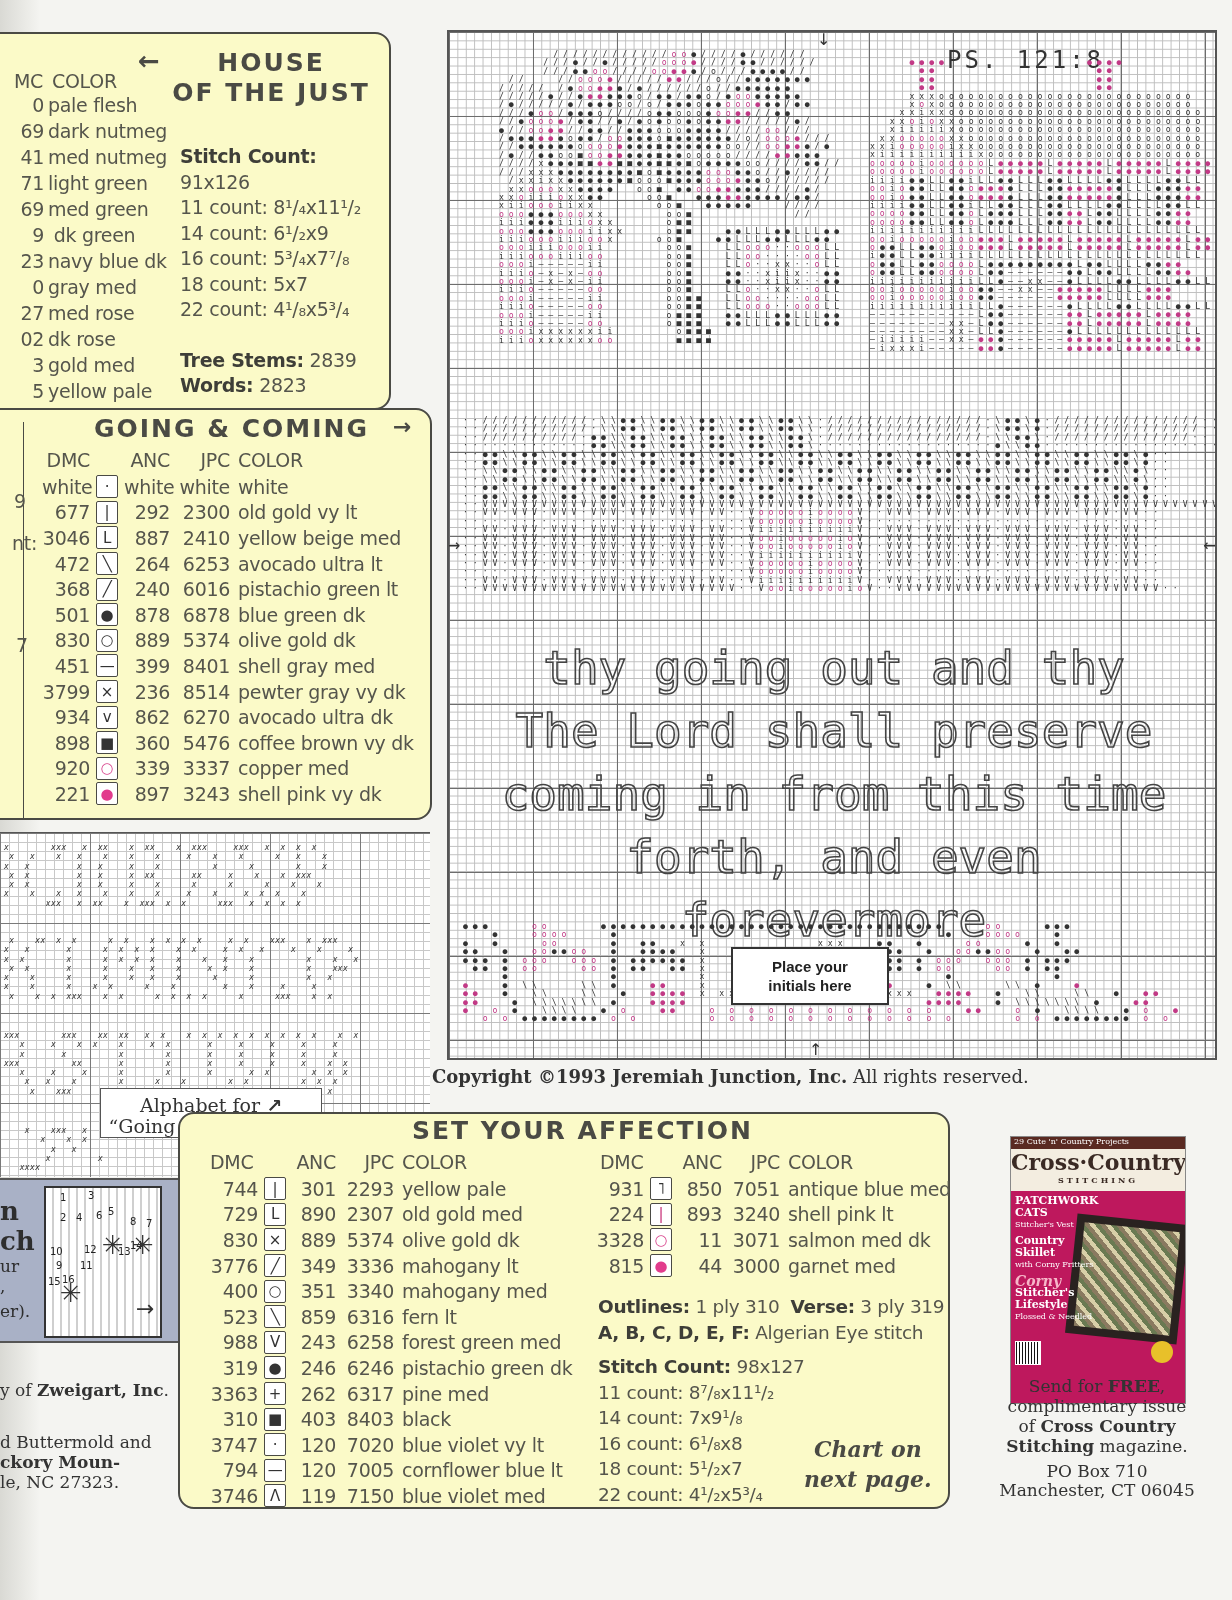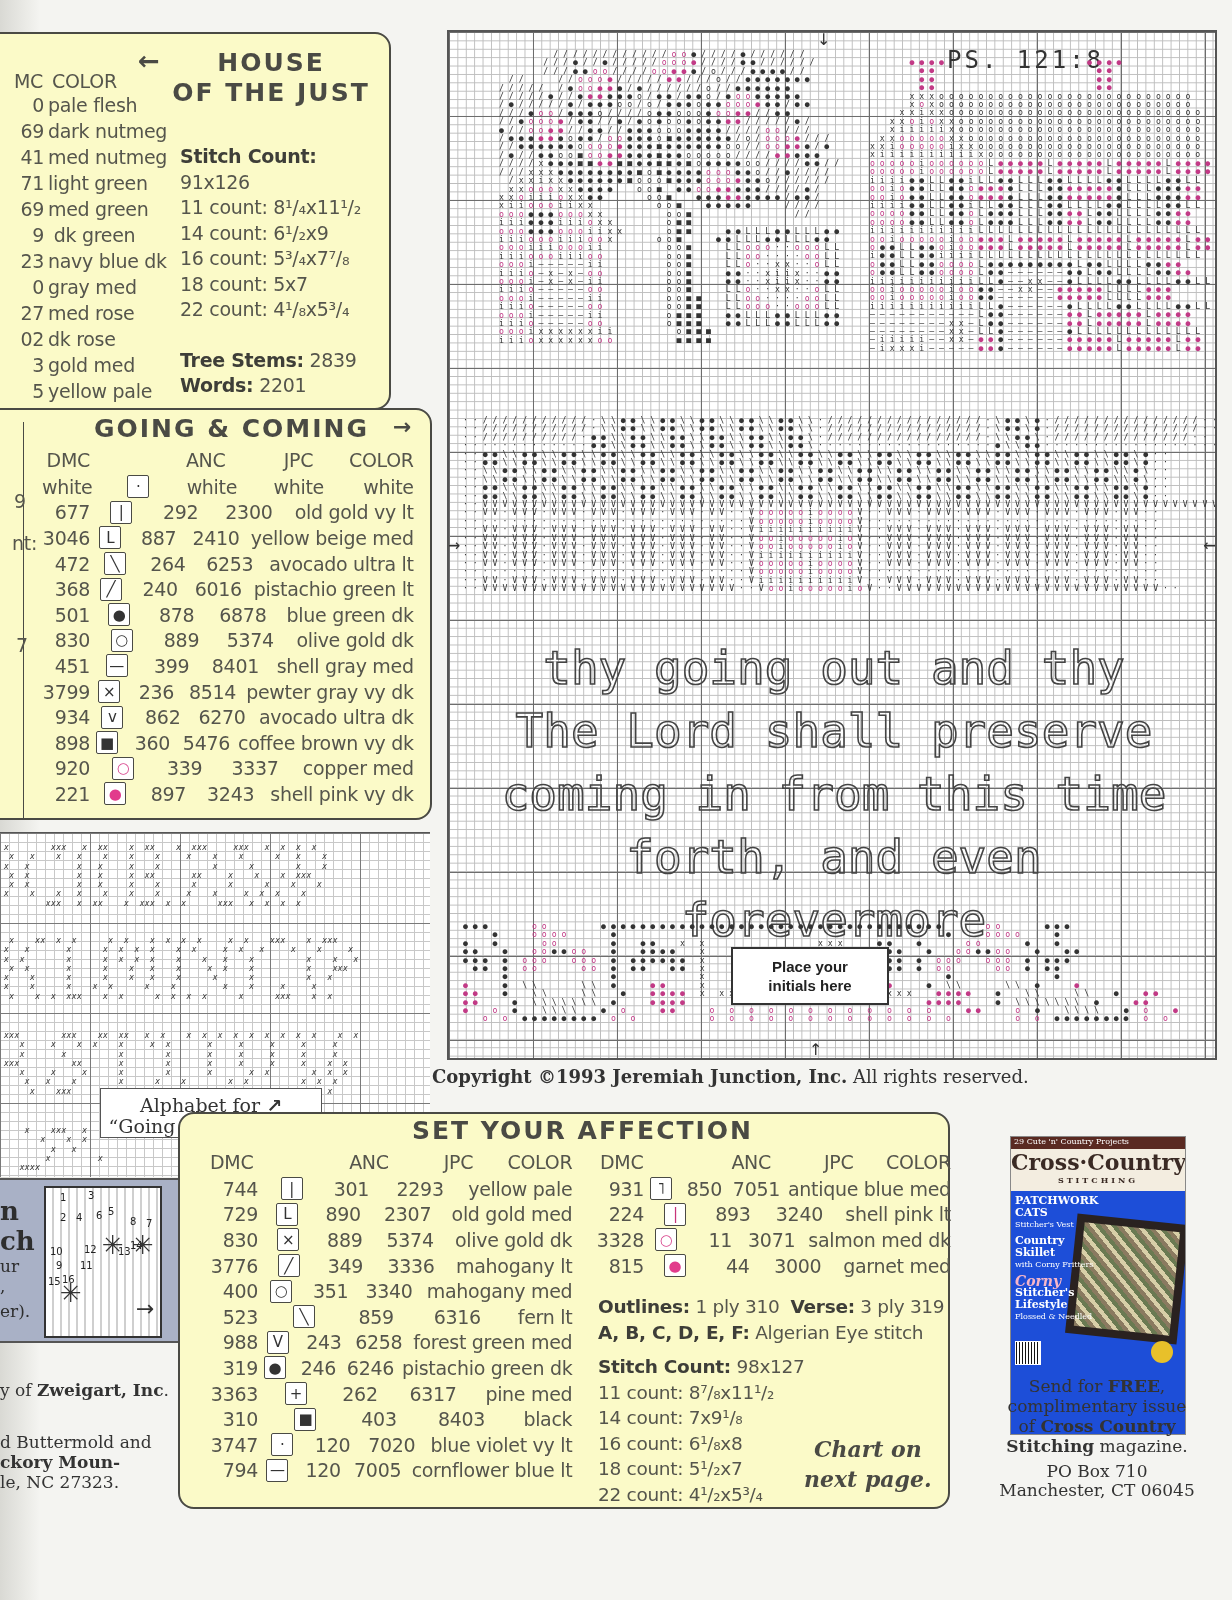--- a/index.html
+++ b/index.html
@@ -26,21 +26,21 @@
   #house .row .dmc { width: 36px; text-align: right; padding-right: 4px; overflow: hidden; direction: rtl; }
   #house .row .color { width: 130px; padding-left: 0; }
   #house .stats { position: absolute; left: 168px; top: 110px; font-size: 19px; line-height: 25.5px; }
 
   
   #going { left: -4px; top: 408px; width: 436px; height: 412px; }
   #going .inner-frame { position: absolute; left: 0; top: 12px; width: 26px; height: 396px; border-right: 1px solid #4a4a44; }
   #going .title { position: absolute; left: 96px; top: 4px; font-size: 25px; }
   #going .arrow { position: absolute; left: 395px; top: 4px; font-size: 22px; }
   .key-table { position: absolute; }
-  .key-table .hdr, .key-table .krow { display: flex; align-items: center; font-size: 19px; justify-content: space-between; }
+  .key-table .hdr, .key-table .krow { display: flex; align-items: center; font-size: 19px; }
   .key-table .hdr { height: 28px; }
   .key-table .krow { height: 25.6px; }
   .key-table .c-dmc { text-align: right; }
   .key-table .c-sym { width: 22px; height: 23px; border: 1.5px solid #4a4a44; border-radius: 2px; background: #fff;
     display: flex; align-items: center; justify-content: center; font-size: 15px; color: #333; margin: 0 6px; }
   .key-table .c-anc, .key-table .c-jpc { text-align: right; }
   .key-table .c-color { padding-left: 8px; white-space: nowrap; }
   #going .key-table { left: 30px; top: 36px; }
   #going .c-dmc { width: 48px; }
   #going .c-anc { width: 46px; }
@@ -100,21 +100,21 @@
   #affection .k1 .c-jpc { width: 58px; }
   #affection .k2 { left: 396px; top: 34px; }
   #affection .k2 .c-dmc { width: 54px; }
   #affection .k2 .c-anc { width: 44px; }
   #affection .k2 .c-jpc { width: 58px; }
   #affection .notes { position: absolute; left: 404px; top: 180px; font-size: 18.5px; line-height: 25.5px; }
   #affection .notes .gap { height: 9px; }
   #affection .chart-on { position: absolute; left: 624px; top: 320px; font-family: "DejaVu Serif", serif; font-weight: bold; font-style: italic; font-size: 22px; line-height: 30px; color: #4a4a44; text-align: center; }
 
   
-  #magazine { position: absolute; left: 1010px; top: 1136px; width: 176px; height: 299px; background: #1d4ed8; border: 1.5px solid #888; overflow: hidden; }
+  #magazine { position: absolute; left: 1010px; top: 1136px; width: 176px; height: 268px; background: #be185d; border: 1.5px solid #888; overflow: hidden; }
   #magazine .banner { position: absolute; left: 0; top: 0; width: 100%; height: 12px; background: #5a2a22; color: #fff; font-size: 8px; padding-left: 3px; font-family: "DejaVu Serif", serif; }
   #magazine .logo { position: absolute; left: 0; top: 12px; width: 100%; height: 42px; background: #f3ede0; color: #3a2a24; text-align: center;
     font-family: "DejaVu Serif", serif; font-weight: bold; font-size: 22px; line-height: 26px; }
   #magazine .logo small { display: block; font-size: 8px; letter-spacing: 3px; line-height: 10px; }
   #magazine .cover-text { position: absolute; left: 4px; top: 58px; color: #fff; font-family: "DejaVu Serif", serif; font-weight: bold; font-size: 11px; line-height: 12px; width: 80px; }
   #magazine .cover-text div.sub { font-size: 8px; font-weight: normal; margin-bottom: 4px; }
   #magazine .frame { position: absolute; left: 60px; top: 82px; width: 112px; height: 120px; background: #2a2220; transform: rotate(6deg); }
   #magazine .frame::after { content: ""; position: absolute; left: 8px; top: 8px; right: 8px; bottom: 8px;
     background: repeating-linear-gradient(45deg, #8a7a60 0 4px, #d8cfa8 4px 8px, #6a7a52 8px 12px); }
   #magazine .barcode { position: absolute; left: 4px; top: 204px; width: 26px; height: 24px; background: repeating-linear-gradient(90deg, #111 0 1px, #fff 1px 3px); border: 1px solid #fff; }
@@ -188,21 +188,21 @@
   </div>
   <div class="stats hand">
     <div><span class="bold">Stitch Count:</span><span> 91x126</span></div>
     <div>11 count: 8¹/₄x11¹/₂</div>
     <div>14 count: 6¹/₂x9</div>
     <div>16 count: 5³/₄x7⁷/₈</div>
     <div>18 count: 5x7</div>
     <div>22 count: 4¹/₈x5³/₄</div>
     <div style="height:25px"></div>
     <div><span class="bold">Tree Stems:</span><span> 2839</span></div>
-    <div><span class="bold">Words:</span><span> 2201</span></div>
+    <div><span class="bold">Words:</span><span> 2823</span></div>
   </div>
 </div>
 
 <div class="panel" id="going">
   <div class="inner-frame">
     <span class="hand" style="position:absolute;left:2px;top:68px;font-size:19px">9</span>
     <span class="hand" style="position:absolute;left:0px;top:110px;font-size:19px">nt:</span>
     <span class="hand" style="position:absolute;left:4px;top:212px;font-size:19px">7</span>
   </div>
   <span class="title heading">GOING &amp; COMING</span>
@@ -601,20 +601,27 @@
           <span class="c-jpc">7020</span>
           <span class="c-color">blue violet vy lt</span>
         </div>
         <div class="krow">
           <span class="c-dmc">794</span>
           <span class="c-sym" style="color: rgb(51, 51, 51);">—</span>
           <span class="c-anc">120</span>
           <span class="c-jpc">7005</span>
           <span class="c-color">cornflower blue lt</span>
         </div>
+        <div class="krow">
+          <span class="c-dmc">3746</span>
+          <span class="c-sym" style="color: rgb(51, 51, 51);">Λ</span>
+          <span class="c-anc">119</span>
+          <span class="c-jpc">7150</span>
+          <span class="c-color">blue violet med</span>
+        </div>
       </div>
   </div>
   <div class="key-table hand k2">
     <div class="hdr">
       <span class="c-dmc" style="text-align:left;padding-left:10px">DMC</span>
       <span style="width:34px"></span>
       <span class="c-anc">ANC</span>
       <span class="c-jpc">JPC</span>
       <span class="c-color">COLOR</span>
     </div>

